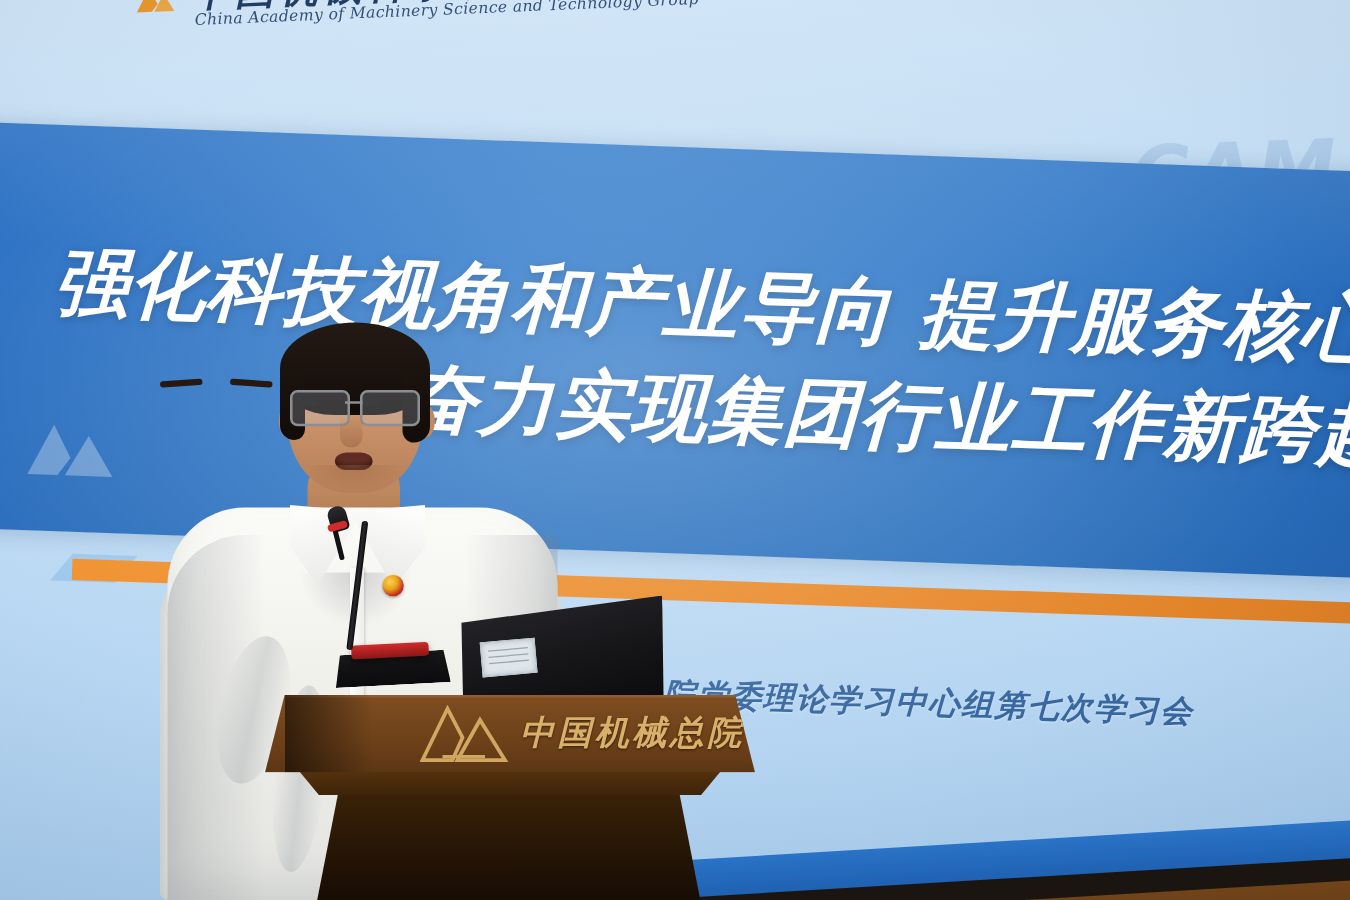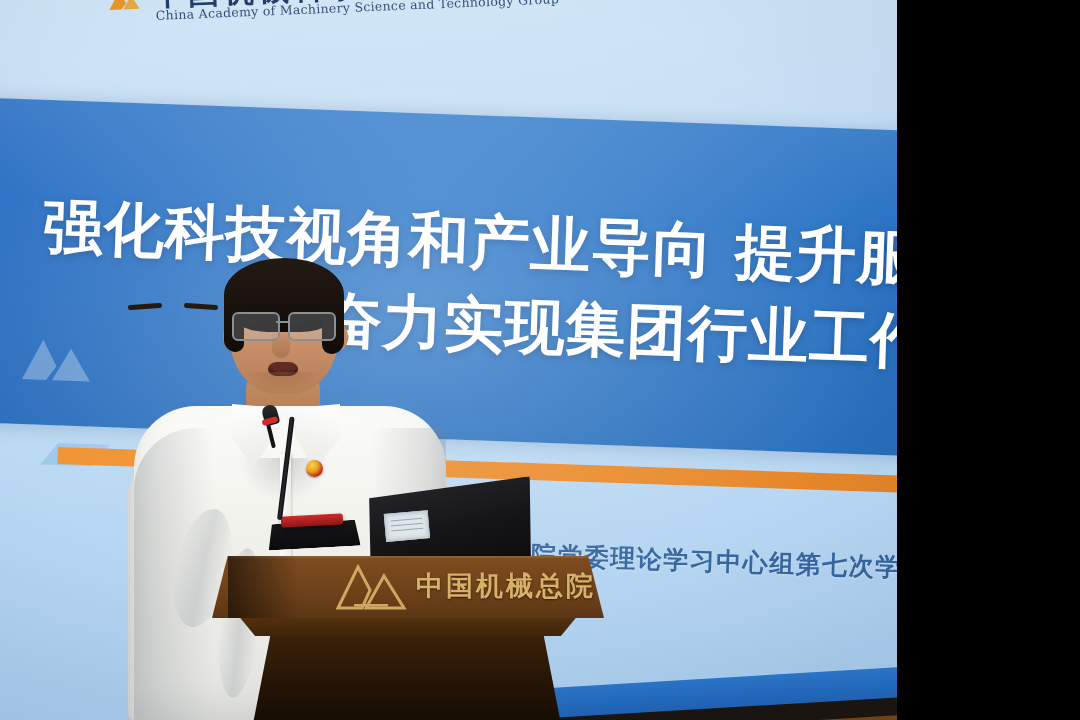--- a/index.html
+++ b/index.html
@@ -1,19 +1,20 @@
 <!DOCTYPE html>
 <html><head>
 <meta charset="utf-8">
 <style>
   html,body{margin:0;padding:0;background:#000;}
   .stage{
-    position:relative;width:897px;height:720px;overflow:hidden;
+    position:relative;width:1080px;height:720px;overflow:hidden;
     font-family:"DejaVu Sans","Liberation Sans",sans-serif;
     background:#bcd9f2;
+    font-style:italic;
   }
 
   
   .screen{position:absolute;inset:0;overflow:hidden;}
   .screen-bg{
     position:absolute;inset:0;
     background:linear-gradient(178deg,#cfe4f6 0%,#bcd9f2 28%,#b9d8f3 55%,#a9cdee 100%);
   }
   
   .vignette{

